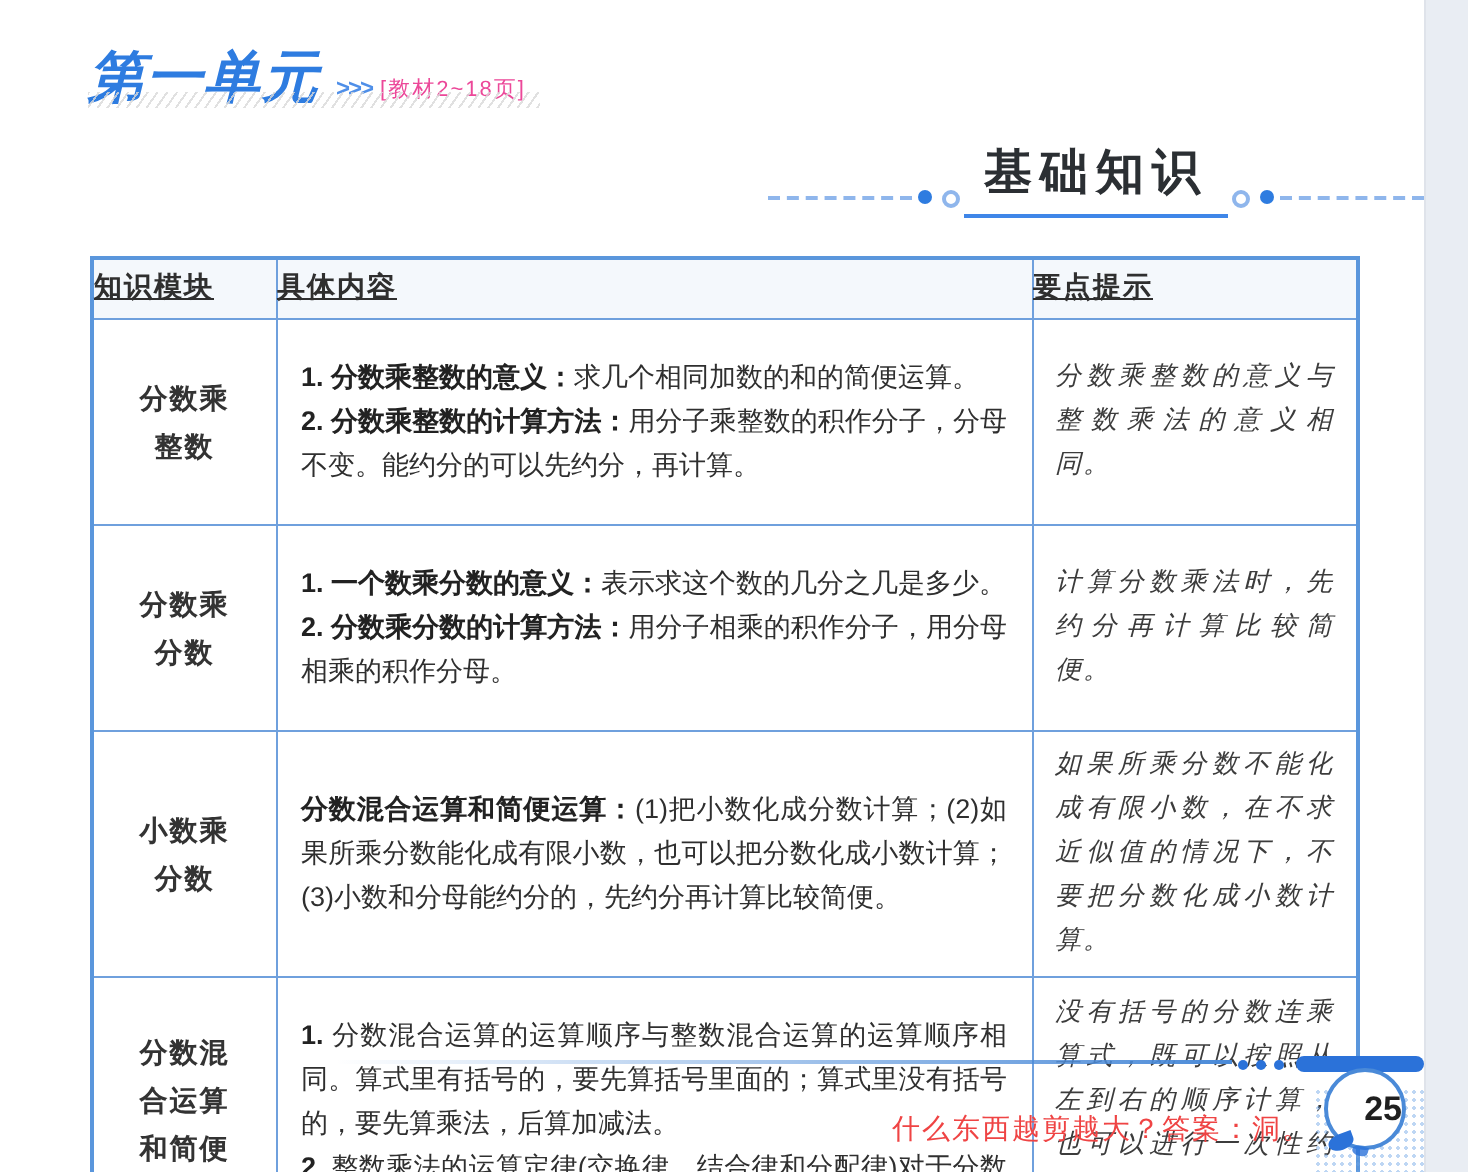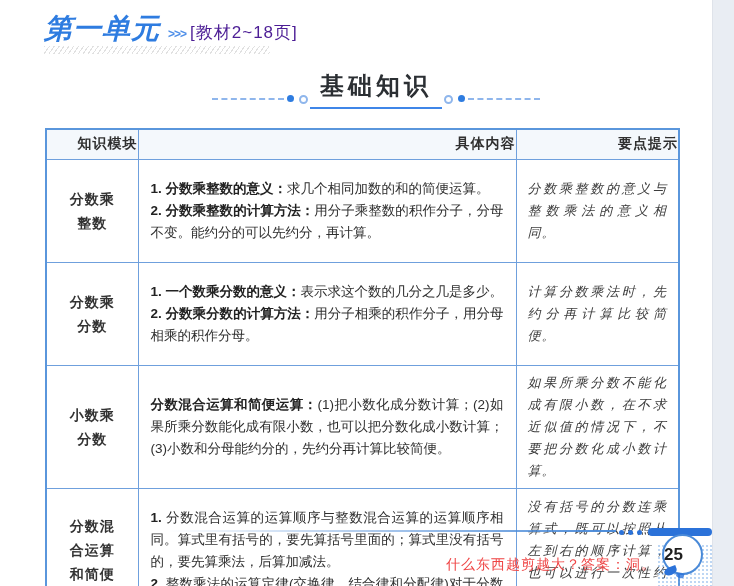--- a/index.html
+++ b/index.html
@@ -12,44 +12,44 @@
     overflow:hidden;
     color:#2f2f2f;
   }
   
   .scan-edge {
     position:absolute; top:0; right:0; width:22px; height:586px;
     background:#e9edf3; border-left:1px solid #dfe3ea;
   }
 
   
-  .unit-header { position:absolute; left:44px; top:8px; display:flex; align-items:baseline; }
+  .unit-header { position:absolute; left:44px; top:20px; display:flex; align-items:baseline; }
   .unit-title-hl {
     font-size:28px; font-weight:700; font-style:italic;
     color:#2e7ce0; letter-spacing:1px;
   }
   .unit-title-rest {
     font-size:28px; font-weight:700; font-style:italic;
     color:#3f4348; letter-spacing:1px;
   }
   .unit-arrows {
     font-size:12px; font-weight:700; color:#4f8fe8;
     margin-left:8px; letter-spacing:-1px;
   }
-  .unit-ref { font-size:17px; color:#4c1d95; margin-left:4px; letter-spacing:1px;margin-top:13px; }
+  .unit-ref { font-size:11px; color:#ec4899; margin-left:4px; letter-spacing:1px;margin-top:13px; }
   .unit-hatch {
     position:absolute; left:44px; top:46px; width:226px; height:8px;
     background:repeating-linear-gradient(125deg,#d9d9d9 0 1px,transparent 1px 4px);
     opacity:.8;
   }
 
   
   .section-header {
     position:absolute; left:0; top:70px; width:712px;
-    display:flex; align-items:flex-end; justify-content:center;margin-left:20px;
+    display:flex; align-items:flex-end; justify-content:flex-end;
   }
   .deco-dash { width:72px; border-top:2px dashed #8fb6ec; margin-bottom:9px; }
   .deco-dot { width:7px; height:7px; border-radius:50%; background:#2e7ce0; margin:0 3px 7px 3px; }
   .deco-ring { width:9px; height:9px; border-radius:50%; border:2px solid #8fb6ec; background:#fff; margin:0 2px 5px 2px; }
   .section-title-wrap {
     display:flex; align-items:baseline; padding:0 10px 5px 10px;
     border-bottom:2.5px solid #3f86e8;
   }
   .section-title-black {
     font-family:"Liberation Serif", serif;
@@ -63,21 +63,21 @@
   .knowledge-table {
     position:absolute; left:45px; top:128px; width:633px;
     border-collapse:collapse; table-layout:fixed;
     border:2px solid #5a96dc;
   }
   .knowledge-table th, .knowledge-table td {
     border:1px solid #6fa0dd; vertical-align:middle;
   }
   .knowledge-table th {
     height:30px; font-size:14px; font-weight:700; color:#2f2f2f;
-    text-align:right; background:#f4f8fc; letter-spacing:1px;
+    text-align:left; background:#f4f8fc; letter-spacing:1px;text-decoration:underline;
   }
   col.c-module { width:92px; }
   col.c-content { width:378px; }
   col.c-hint { width:163px; }
   td.module-cell {
     font-size:14px; font-weight:700; color:#333; text-align:center;
     padding:4px 17px; line-height:24px; letter-spacing:1px;
   }
   td.content-cell { padding:18px 12px; }
   td.content-cell p {
@@ -107,21 +107,21 @@
     background-size:4px 4px;
   }
   .footer-riddle {
     position:absolute; top:543px; left:400px; width:256px; text-align:right;
     font-family:"DejaVu Serif", serif;
     font-size:14px; color:#ef4444; letter-spacing:1px;margin-top:13px;
   }
   .page-circle {
     position:absolute; left:662px; top:534px; width:41px; height:41px;
     border:2px solid #4a8ad8; border-radius:50%; background:#fff;
-    display:flex; align-items:center; justify-content:flex-start;
+    display:flex; align-items:center; justify-content:flex-end;
   }
   .page-number { font-size:17px; font-weight:700; color:#1f1f1f; }
   .leaf1, .leaf2 {
     position:absolute; background:#2b72d9; border-radius:60% 0 60% 60%;
   }
   .leaf1 { left:664px; top:567px; width:13px; height:8px; transform:rotate(-20deg); }
   .leaf2 { left:676px; top:573px; width:8px; height:5px; transform:rotate(15deg); opacity:.8; }
 </style>
 </head>
 <body>

